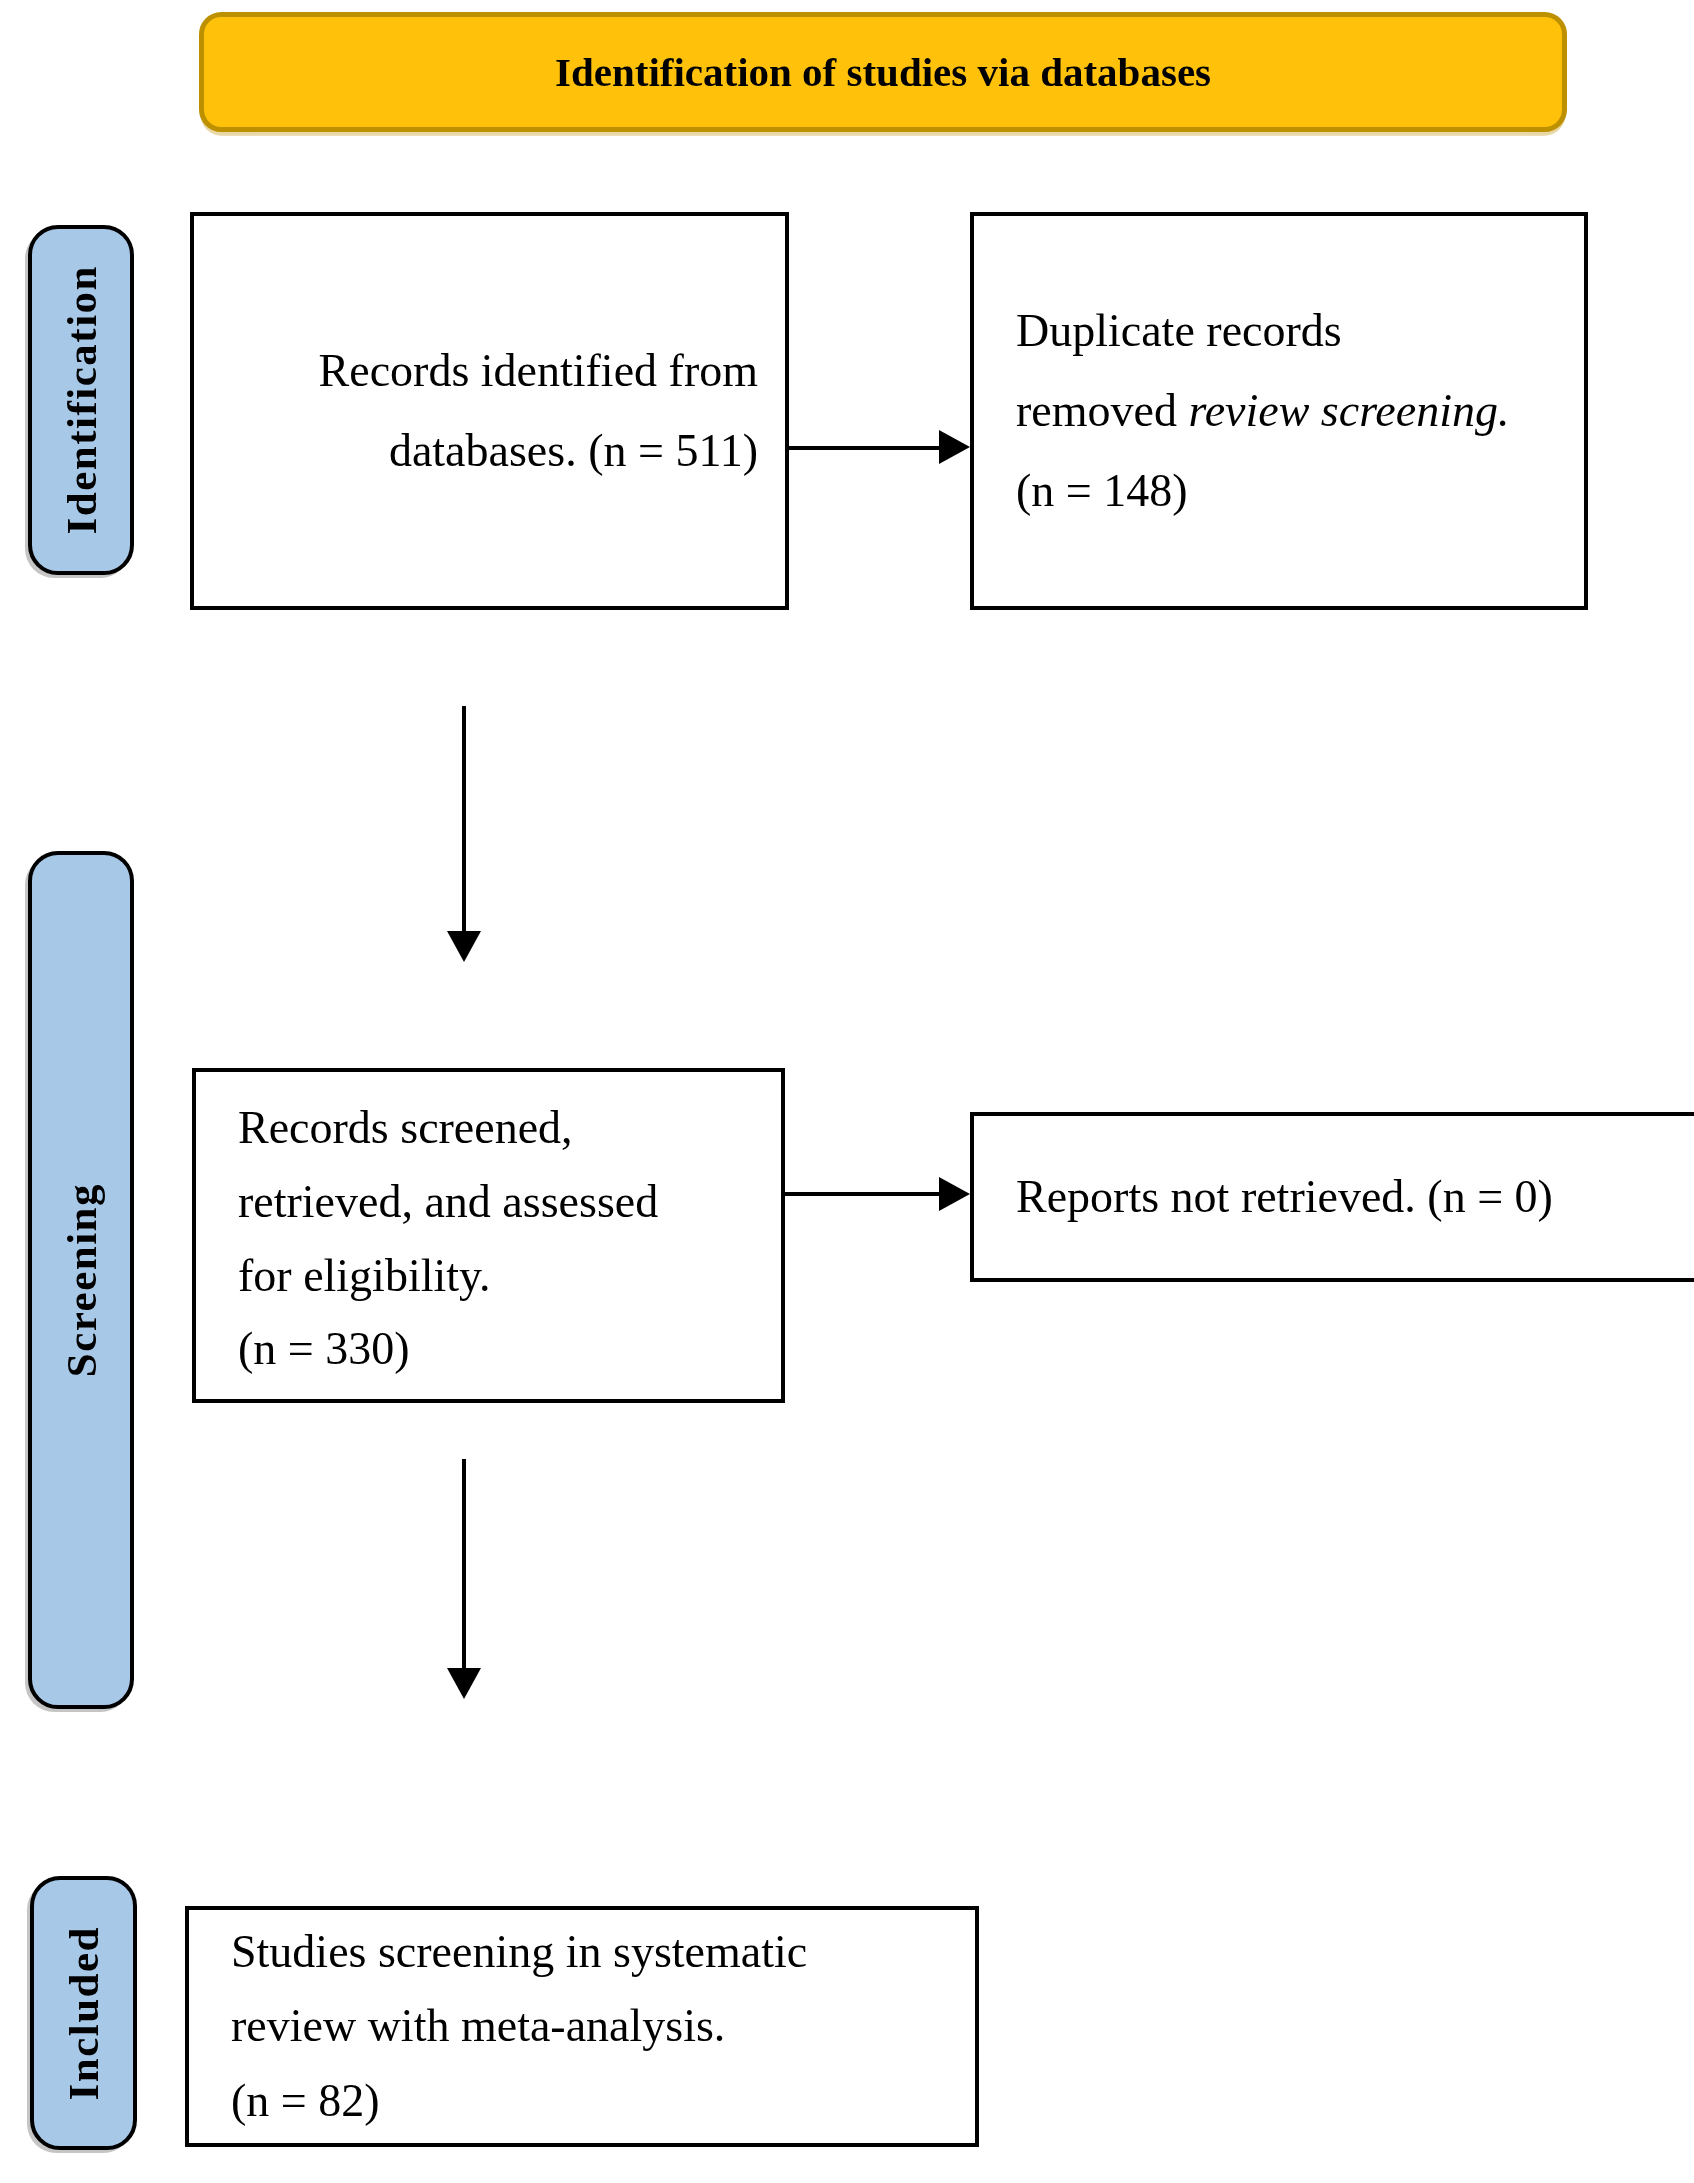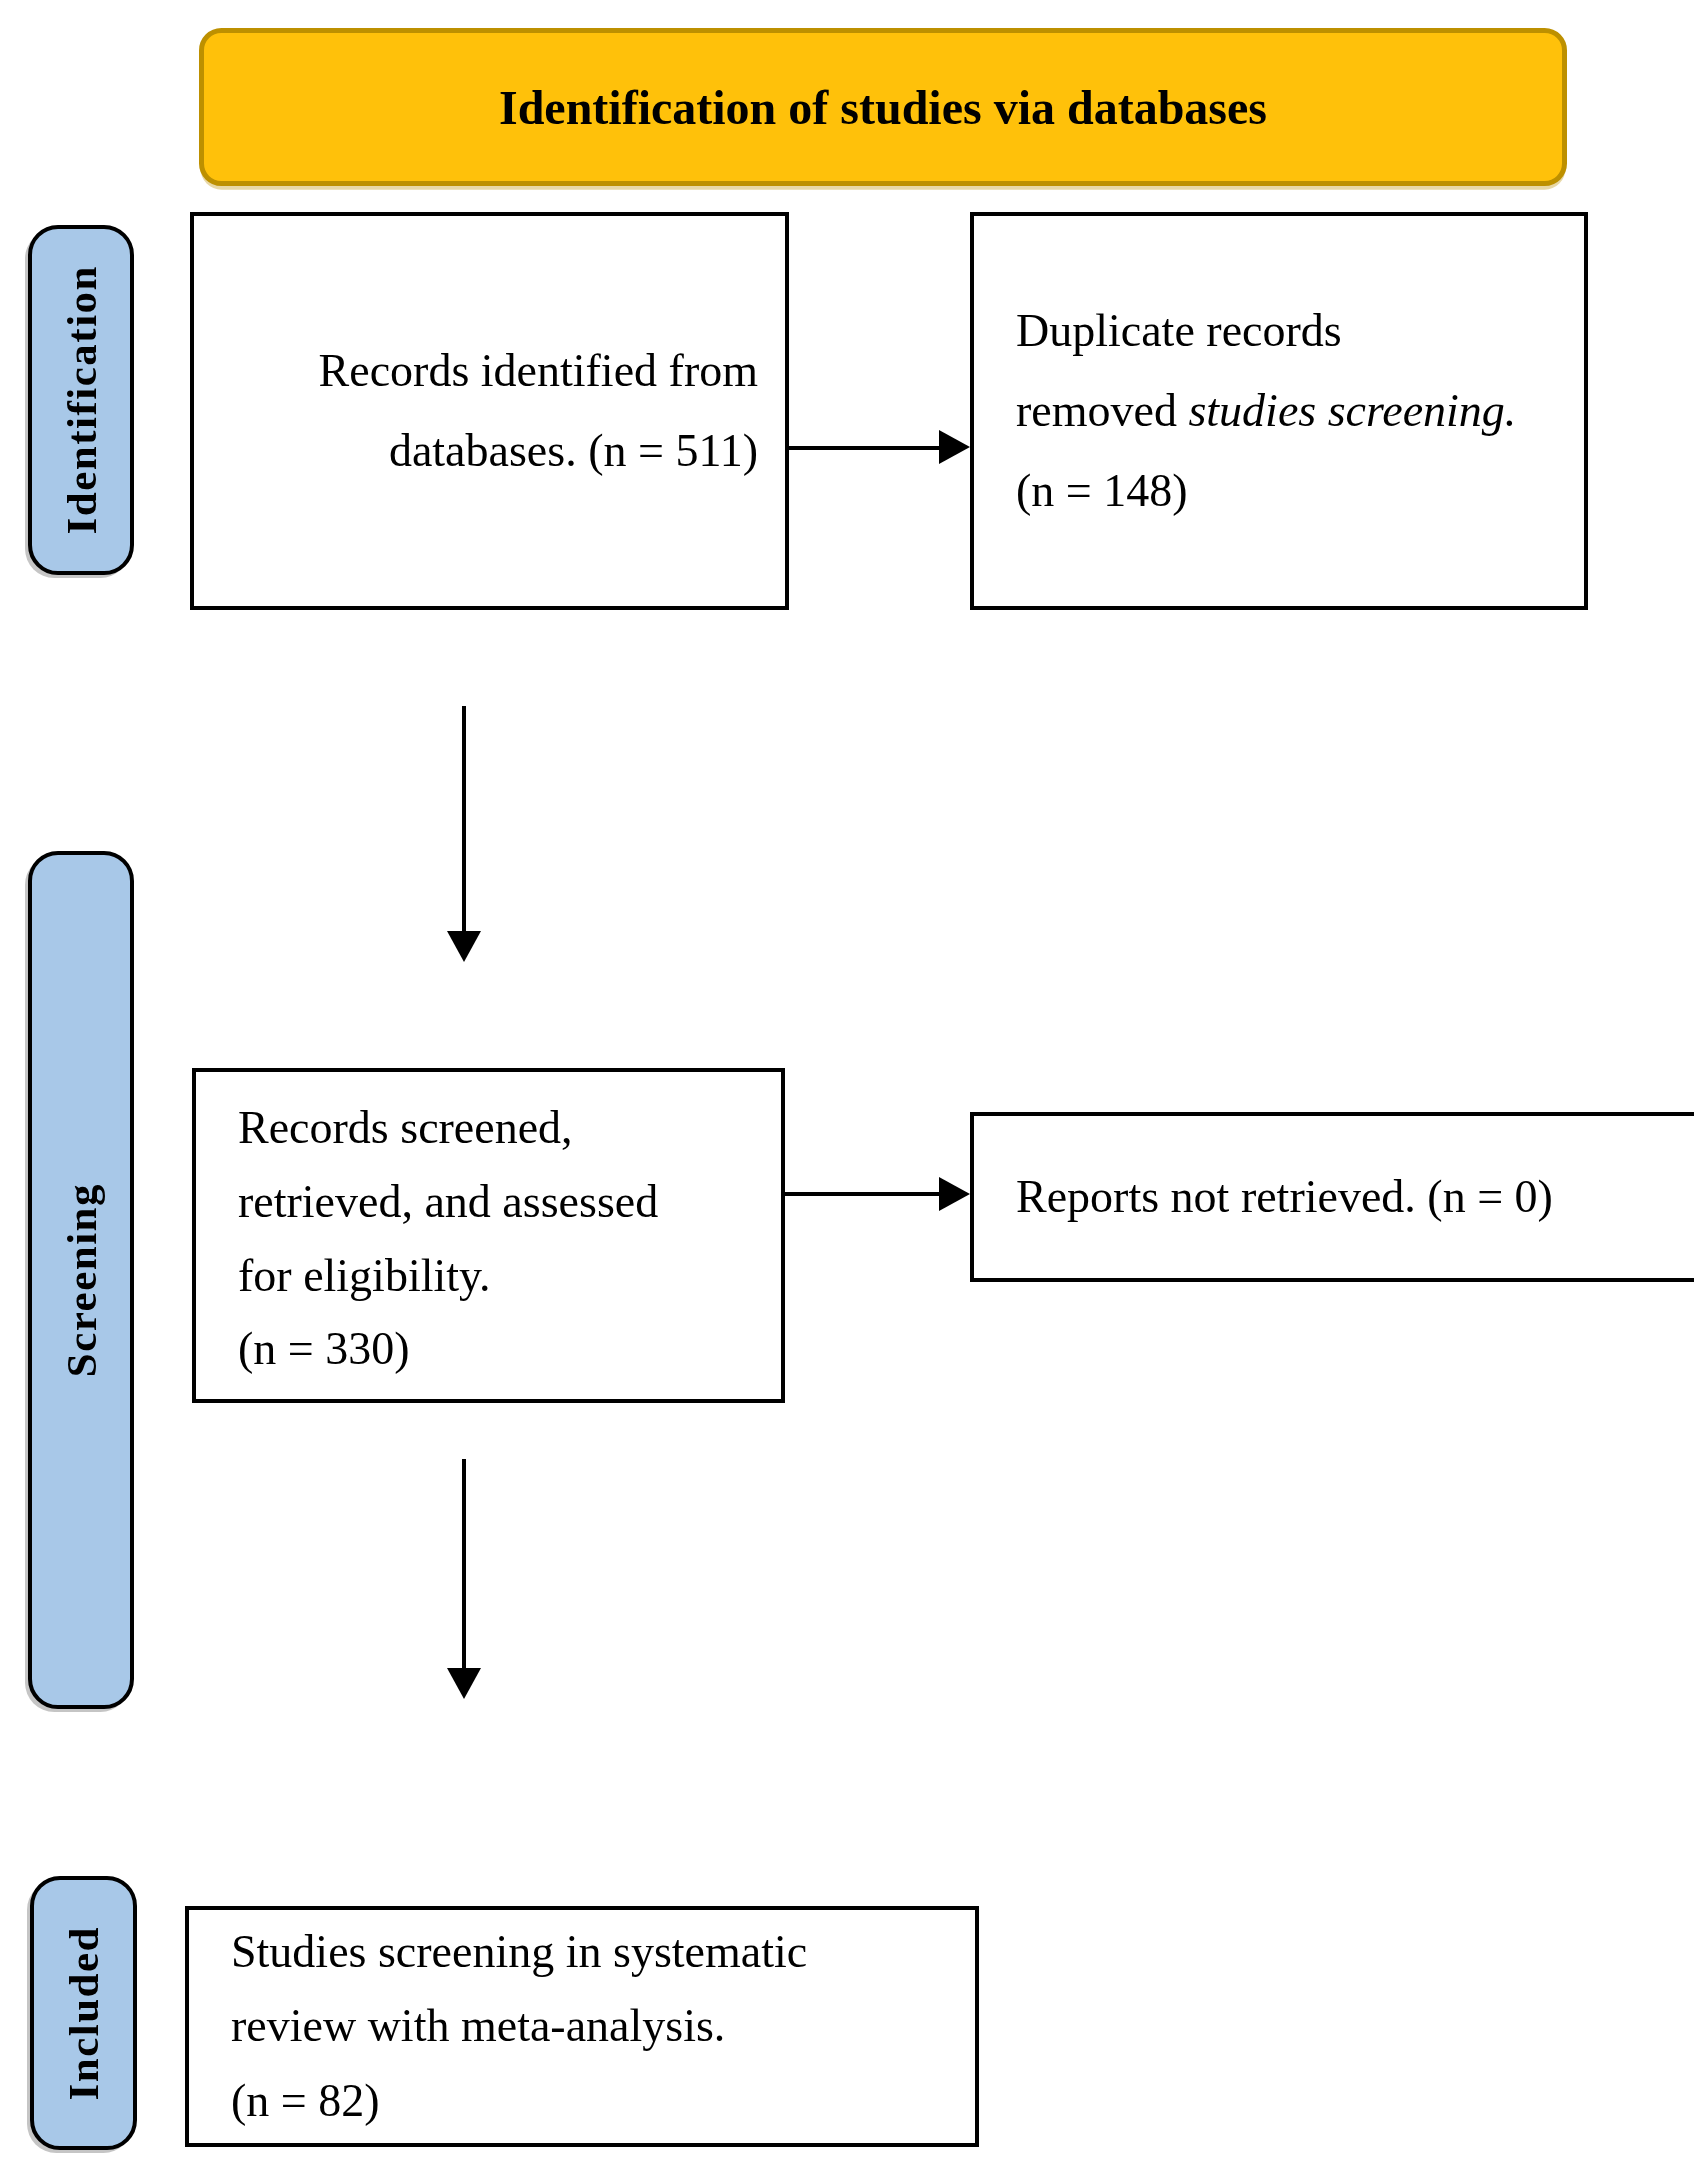--- a/index.html
+++ b/index.html
@@ -9,29 +9,29 @@
     height: 2183px;
     background: var(--background, #fff);
     font-family: "Liberation Serif", "DejaVu Serif", serif;
     color: var(--ink, #000);
     overflow: hidden;
   }
 
   
   .banner {
     position: absolute;
-    left: 199px; top: 28px;
-    width: 1368px; height: 158px;
+    left: 199px; top: 12px;
+    width: 1368px; height: 120px;
     background: var(--banner-fill, #FFC10A);
     border: 5.2px solid var(--banner-border, #BD9000);
     border-radius: 22.4px;
     box-sizing: border-box;
     display: flex; align-items: center; justify-content: center;
     font-weight: bold;
-    font-size: 48px;
+    font-size: 41px;
     box-shadow: 0 5.2px 0 -1.5px rgba(189,144,0,0.35);
   }
 
   
   .stage {
     position: absolute;
     background: var(--stage-fill, #A8C8E8);
     border: 4.5px solid var(--ink, #000);
     border-radius: 30px;
     box-sizing: border-box;
@@ -104,21 +104,21 @@
     <span class="stage-text">Included</span>
   </div>
 
   <div class="fbox" id="box-records-identified">
     <div class="line">Records identified from</div>
     <div class="line">databases. (n = 511)</div>
   </div>
 
   <div class="fbox" id="box-duplicate-records">
     <div class="line">Duplicate records</div>
-    <div class="line"><span>removed </span><em>studies screening.</em></div>
+    <div class="line"><span>removed </span><em>review screening.</em></div>
     <div class="line">(n = 148)</div>
   </div>
 
   <div class="fbox" id="box-records-screened">
     <div class="line">Records screened,</div>
     <div class="line">retrieved, and assessed</div>
     <div class="line">for eligibility.</div>
     <div class="line">(n = 330)</div>
   </div>
 

